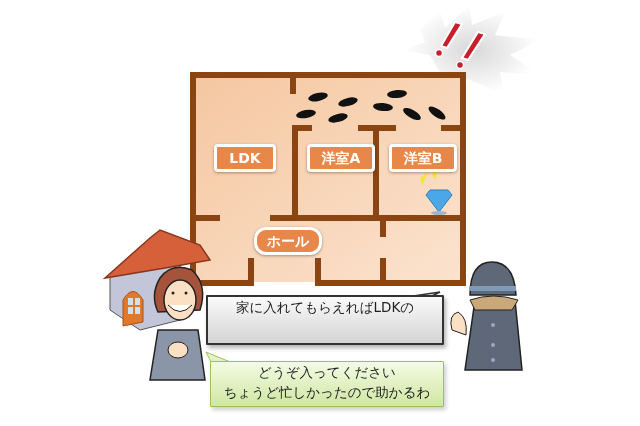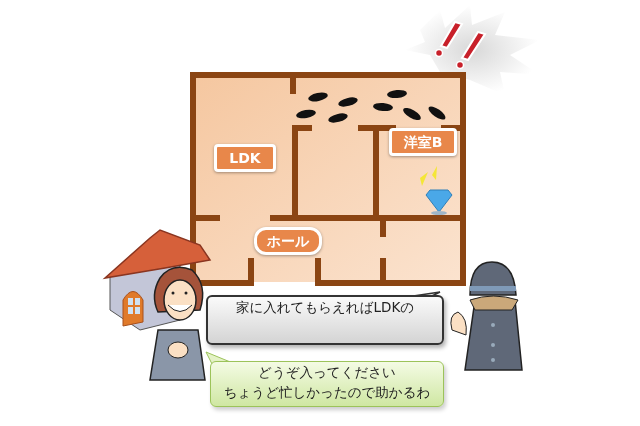--- a/index.html
+++ b/index.html
@@ -3,21 +3,21 @@
 <meta charset="utf-8">
 <style>
   html, body { margin:0; padding:0; }
   body { width:640px; height:426px; background:#ffffff; position:relative; overflow:hidden;
          font-family:"DejaVu Sans", sans-serif; }
   .abs { position:absolute; }
   #scene { position:absolute; left:0; top:0; width:640px; height:426px; }
   .room-label { position:absolute; background:#e8874a; color:#fff; font-weight:bold; font-size:14px;
                 text-align:center; border:3px solid #fff; border-radius:4px;
                 box-shadow:0 1px 3px rgba(0,0,0,0.35); line-height:22px; font-family:"DejaVu Sans", sans-serif; }
-  .bubble { position:absolute; border-radius:6px; font-size:13.5px; text-align:center; line-height:19px;
+  .bubble { position:absolute; border-radius:1px; font-size:13.5px; text-align:center; line-height:19px;
             color:#222; font-family:"DejaVu Sans", sans-serif; }
   .bubble-gray { left:206px; top:295px; width:234px; height:46px; border:2px solid #333;
                  background:linear-gradient(#fafafa,#d4d4d4); box-shadow:2px 3px 4px rgba(0,0,0,0.3); }
   .bubble-green { left:210px; top:361px; width:232px; height:44px; border:1.5px solid #9cc35a;
                   background:linear-gradient(#f4fbe4,#cfe7a2); box-shadow:2px 3px 4px rgba(0,0,0,0.2); }
   .bubble .line { display:block; padding-top:1px; }
 </style>
 </head>
 <body>
 
@@ -120,21 +120,22 @@
       <rect x="470" y="286" width="46" height="5" fill="#7f9ab8"></rect>
       <path d="M470,300 Q493,292 518,300 L512,310 L475,310 Z" fill="#caa87a" stroke="#222" stroke-width="1"></path>
       <path d="M452,330 Q448,315 458,312 Q468,318 466,335 Z" fill="#fbe0c4" stroke="#222" stroke-width="1"></path>
     </g>
 
     <polygon points="400,298 440,292 420,302" fill="#eaeaea" stroke="#333" stroke-width="1.5"></polygon>
     <polygon points="212,364 240,366 206,352" fill="#e4f2c6" stroke="#9cc35a" stroke-width="1"></polygon>
   </svg>
 
   <div class="room-label" style="left:214px;top:144px;width:56px;height:22px;text-align:center;">LDK</div>
-  <div class="room-label" style="left:389px;top:128px;width:62px;height:22px;">洋室B</div>
+  <div class="room-label" style="left:307px;top:144px;width:62px;height:22px;">洋室A</div>
+  <div class="room-label" style="left:389px;top:144px;width:62px;height:22px;">洋室B</div>
   <div class="room-label" style="left:254px;top:227px;width:62px;height:22px;border-radius:12px;">ホール</div>
 
   <div class="bubble bubble-gray">
     <span class="line">家に入れてもらえればLDKの</span>
   </div>
   <div class="bubble bubble-green">
     <span class="line">どうぞ入ってください</span>
     <span class="line">ちょうど忙しかったので助かるわ</span>
   </div>
 </div>

